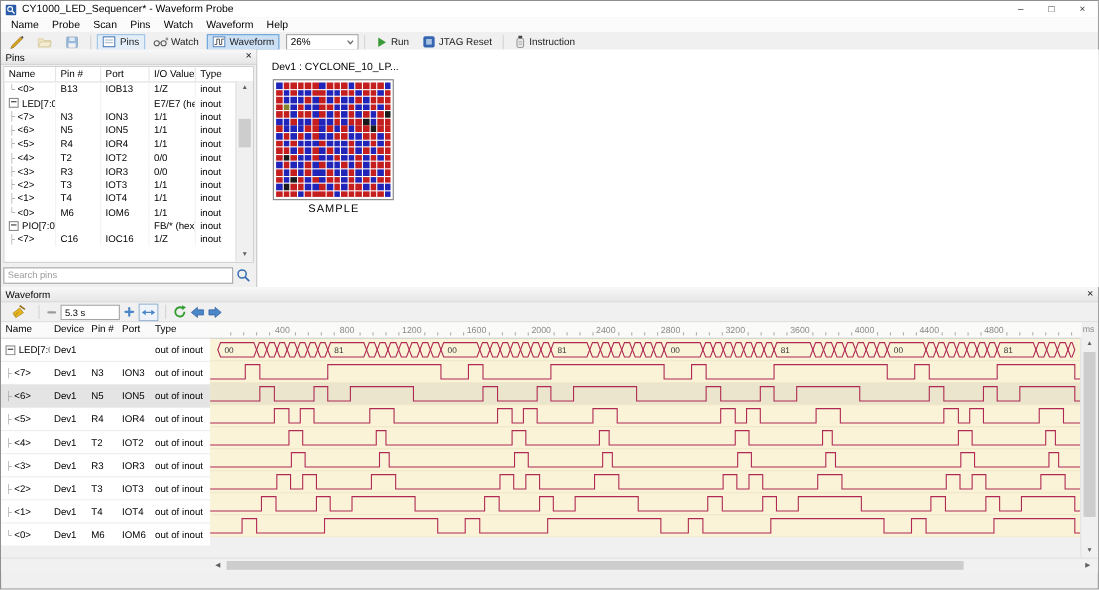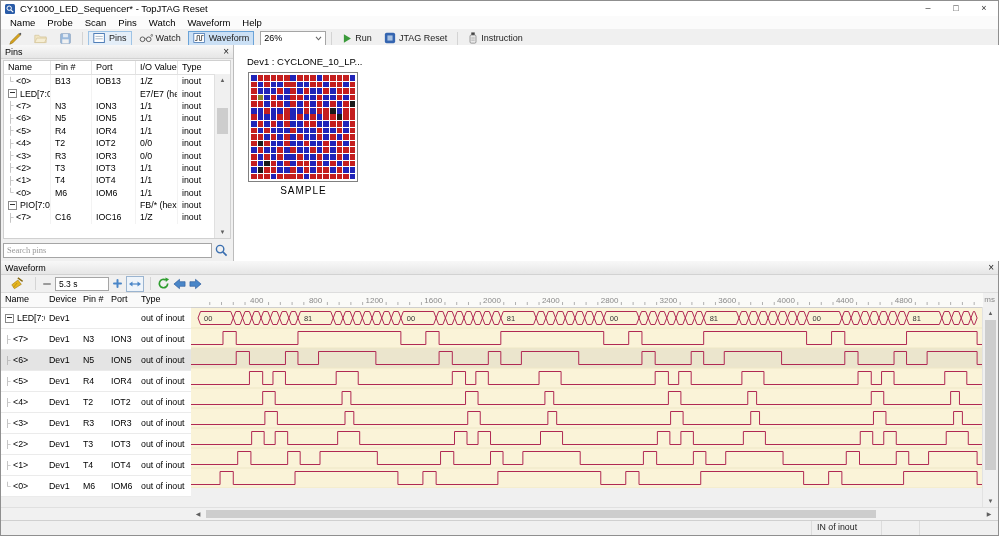--- a/index.html
+++ b/index.html
@@ -39,21 +39,21 @@
   .phrow .hc{font-size:9px;padding:1px 0 0 4px;border-right:1px solid #e4e4e4;box-sizing:border-box;}
   .prow{display:flex;height:12.4px;align-items:center;}
   .prow .bc{font-size:8.8px;padding-left:4px;box-sizing:border-box;border-right:1px solid #f3f3f3;height:100%;display:flex;align-items:center;white-space:nowrap;overflow:hidden;}
   .pc-name{width:47px;}.pc-pin{width:41px;}.pc-port{width:44px;}.pc-io{width:42px;}.pc-type{width:41px;border-right:none !important;}
   .tree{color:#a0a0a0;font-size:8px;width:8px;display:inline-block;flex:0 0 auto;}
   .gbox{display:inline-block;width:7px;height:7px;border:1px solid #8a8a8a;background:#fff;position:relative;margin-right:3px;flex:0 0 auto;}
   .gbox::before{content:"";position:absolute;left:1px;right:1px;top:2px;height:1px;background:#333;}
   .vscroll{position:absolute;right:0;top:13px;bottom:0;width:15px;background:#f0f0f0;border-left:1px solid #e0e0e0;}
   .vscroll .arr{position:absolute;left:0;width:15px;height:12px;color:#606060;font-size:6px;text-align:center;line-height:12px;}
   .vscroll .thumb{position:absolute;left:2px;width:11px;background:#cdcdcd;}
-  .searchrow{flex:0 0 auto;height:18px;display:flex;align-items:center;padding:2px;font-family:Liberation Serif, serif;}
+  .searchrow{flex:0 0 auto;height:18px;display:flex;align-items:center;padding:2px;}
   .searchrow input{flex:1;height:13px;border:1px solid #a5a5a5;font-size:8.5px;padding:0 3px;font-family:inherit;color:#222;}
   .searchrow input::placeholder{color:#9a9a9a;}
   .searchrow .mag{margin:0 3px;width:13px;height:13px;}
   
   .device-view{position:absolute;left:233px;top:-3px;width:889px;height:216px;background:#fff;}
   .dv-title{position:absolute;left:13px;top:11px;font-size:9.5px;}
   .chip{position:absolute;left:14px;top:27px;border:1px solid #808080;background:#fff;padding:2px;}
   .chipgrid{display:grid;grid-template-columns:repeat(16,5.7px);grid-auto-rows:5.7px;gap:0.9px;}
   .chipgrid div{width:5.7px;height:5.7px;}
   .dv-sample{position:absolute;left:14px;top:140px;width:111px;text-align:center;font-size:10px;letter-spacing:1px;}
@@ -88,21 +88,21 @@
 <body>
 
 <div class="win">
 
   <div class="titlebar">
     <svg class="appico" viewBox="0 0 10 10">
       <rect x="0" y="0" width="10" height="10" rx="1.5" fill="#2a5ca8"></rect>
       <circle cx="4.2" cy="4.2" r="2.2" fill="none" stroke="#fff" stroke-width="1"></circle>
       <line x1="5.8" y1="5.8" x2="8.2" y2="8.2" stroke="#fff" stroke-width="1.2"></line>
     </svg>
-    <span class="ttl">CY1000_LED_Sequencer* - TopJTAG Reset</span>
+    <span class="ttl">CY1000_LED_Sequencer* - Waveform Probe</span>
     <div class="wctrls">
       <div class="wc">–</div>
       <div class="wc">□</div>
       <div class="wc">×</div>
     </div>
   </div>
 
   <div class="menubar" id="menubar">
       <span class="menu-item">Name</span>
       <span class="menu-item">Probe</span>
@@ -924,18 +924,13 @@
     </div>
 
     <div class="whscroll">
       <div class="arr" style="left:190px;">◀</div>
       <div class="thumb" style="left:205px;width:670px;"></div>
       <div class="arr" style="right:2px;">▶</div>
     </div>
     <div class="wfill"></div>
   </div>
 
-  <div class="statusbar">
-    <div class="cell" style="left:810px;width:70px;">IN of inout</div>
-    <div class="cell" style="left:880px;width:38px;"></div>
-    <div class="cell" style="left:918px;width:80px;"></div>
-  </div>
 </div>
 
 </body></html>

